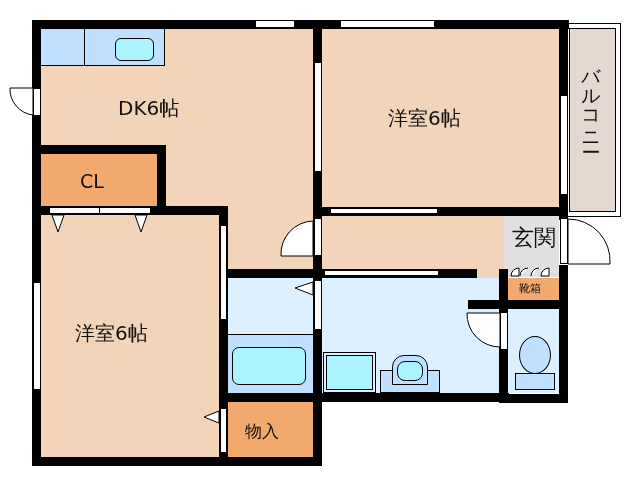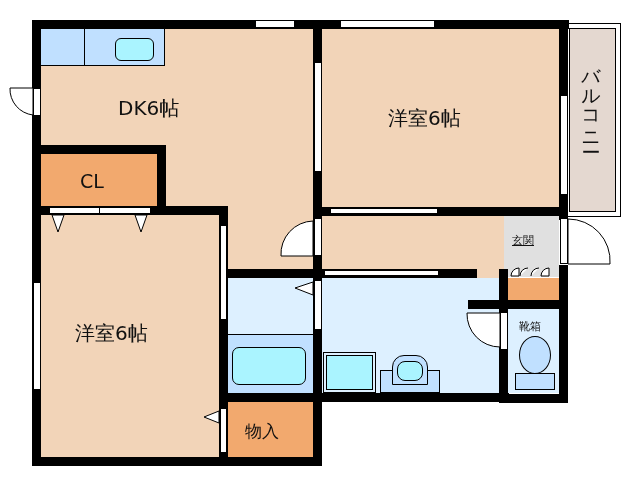--- a/index.html
+++ b/index.html
@@ -109,15 +109,15 @@
 <div class="fix" style="left:392px;top:355px;width:36px;height:30px;background:#c0e0ff;border-radius:12px 12px 0 0;"></div>
 <div class="fix" style="left:397px;top:361px;width:26px;height:20px;background:#aaf4ff;border-radius:8px;"></div>
 <div class="fix" style="left:519px;top:336px;width:32px;height:38px;background:#c0e0ff;border-radius:50%;"></div>
 <div class="fix" style="left:515px;top:373px;width:40px;height:17px;background:#c0e0ff;"></div>
 
 <div class="label" style="left:118px;top:95px;font-size:20px;">DK6帖</div>
 <div class="label" style="left:388px;top:105px;font-size:20px;">洋室6帖</div>
 <div class="label" style="left:75px;top:320px;font-size:20px;">洋室6帖</div>
 <div class="label" style="left:80px;top:170px;font-size:19px;">CL</div>
 <div class="label" style="left:245px;top:420px;font-size:17px;">物入</div>
-<div class="label" style="left:512px;top:233px;font-size:11px;text-decoration:underline;">玄関</div>
-<div class="label" style="left:519px;top:281px;font-size:11px;margin-top:38px;">靴箱</div>
+<div class="label" style="left:512px;top:223px;font-size:22px;">玄関</div>
+<div class="label" style="left:519px;top:281px;font-size:11px;">靴箱</div>
 <div class="label" style="left:578px;top:55px;width:28px;font-size:19px;writing-mode:vertical-rl;line-height:28px;white-space:normal;">バルコニー</div>
 
 </body></html>

